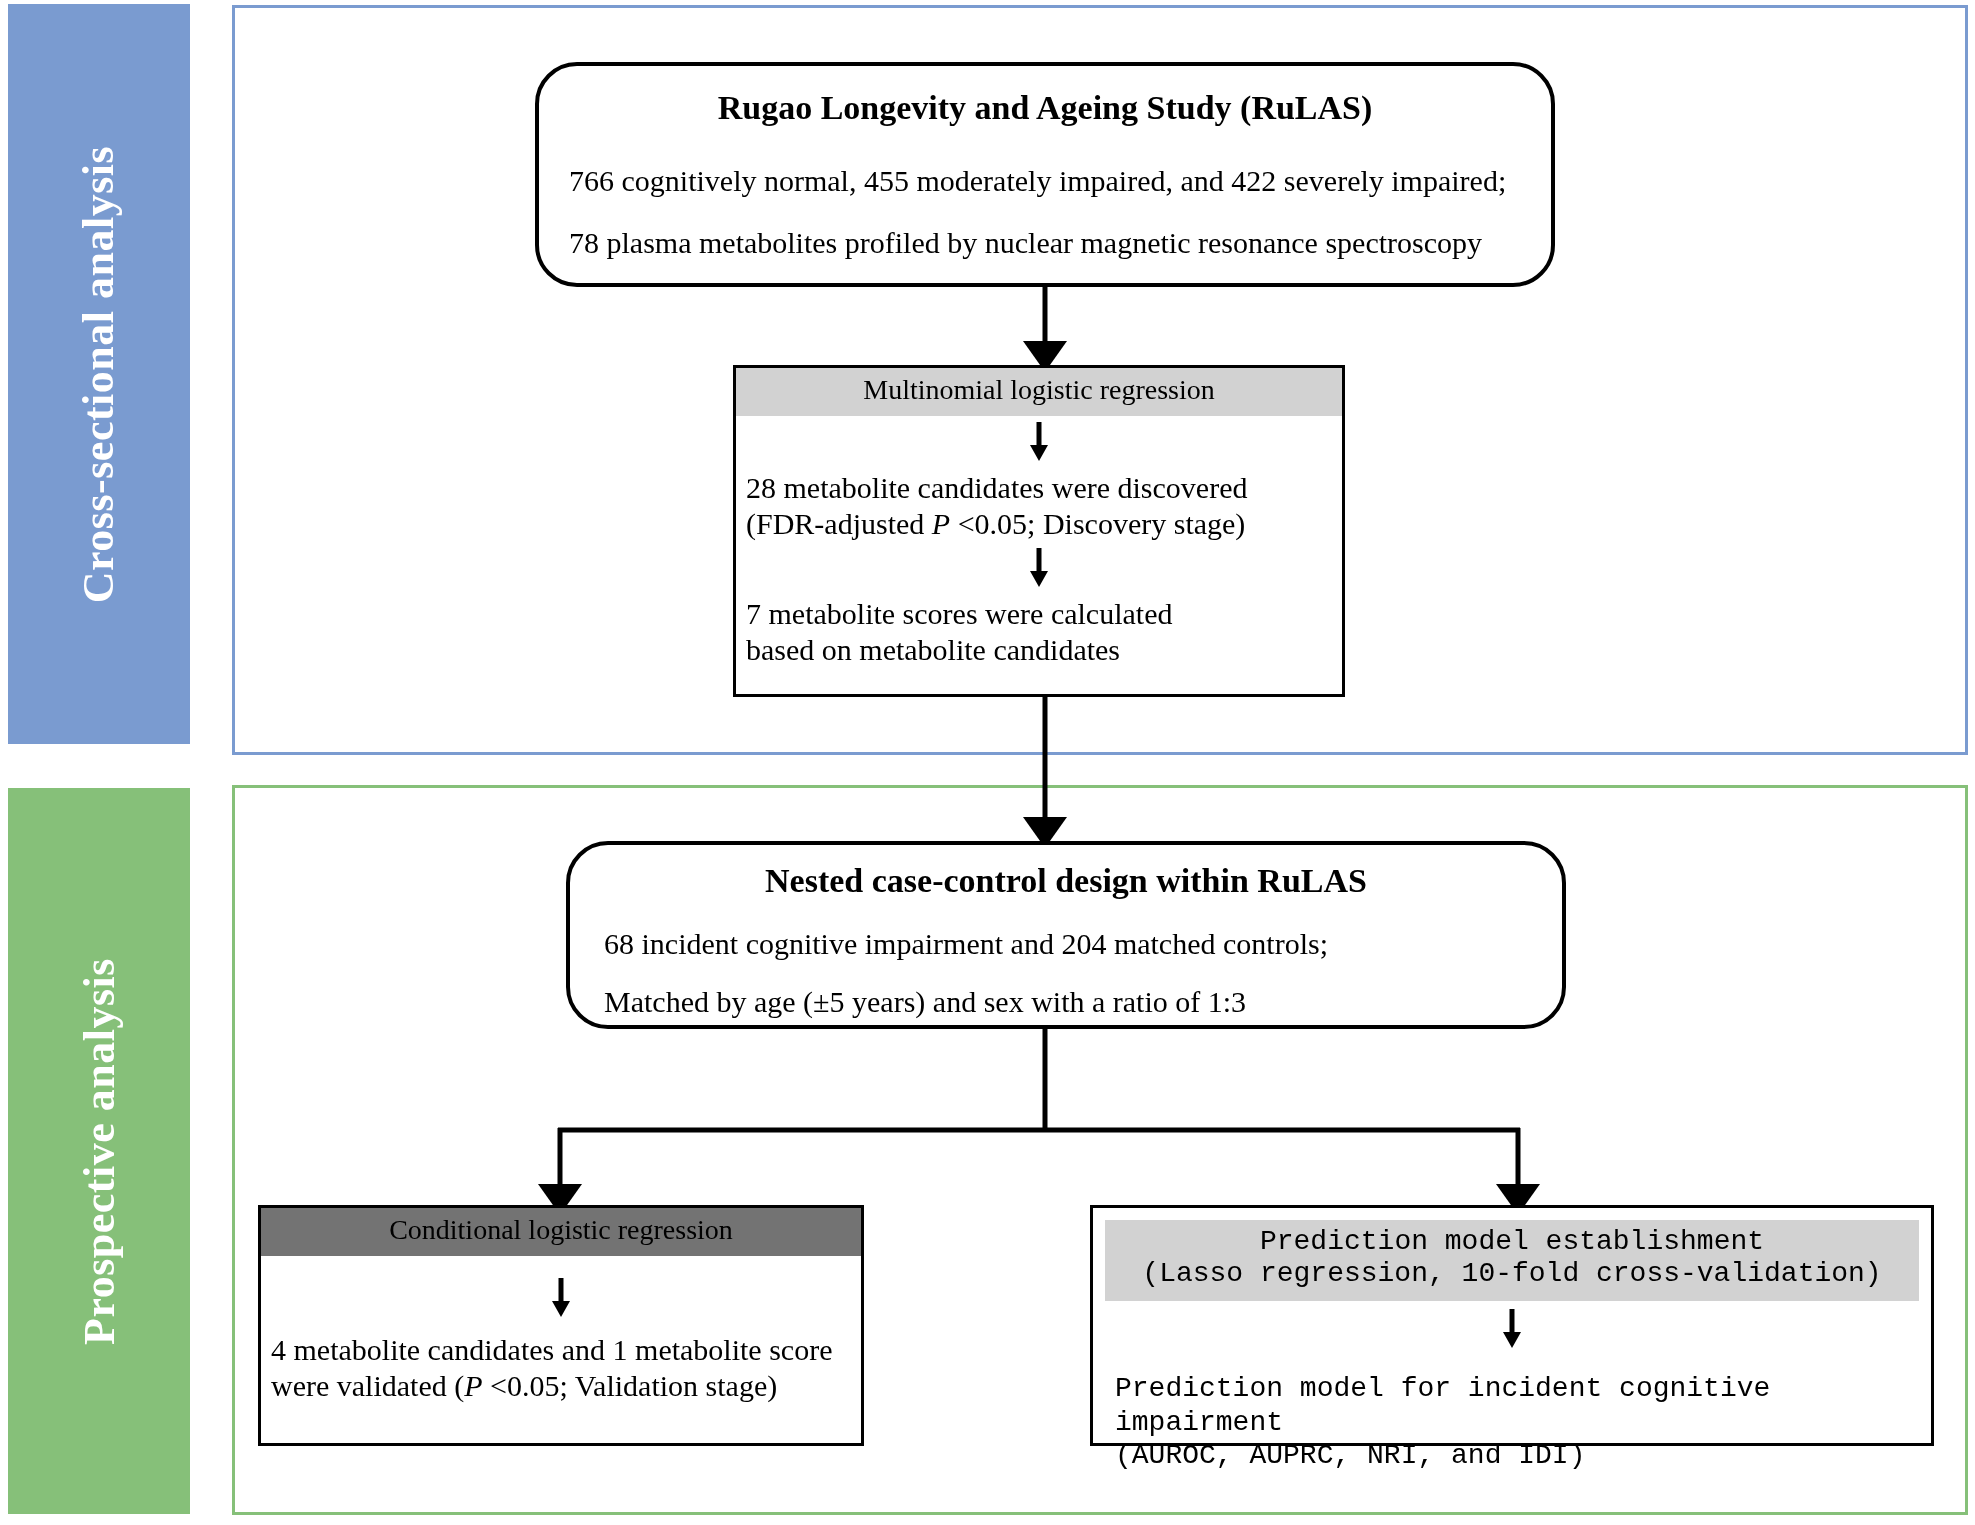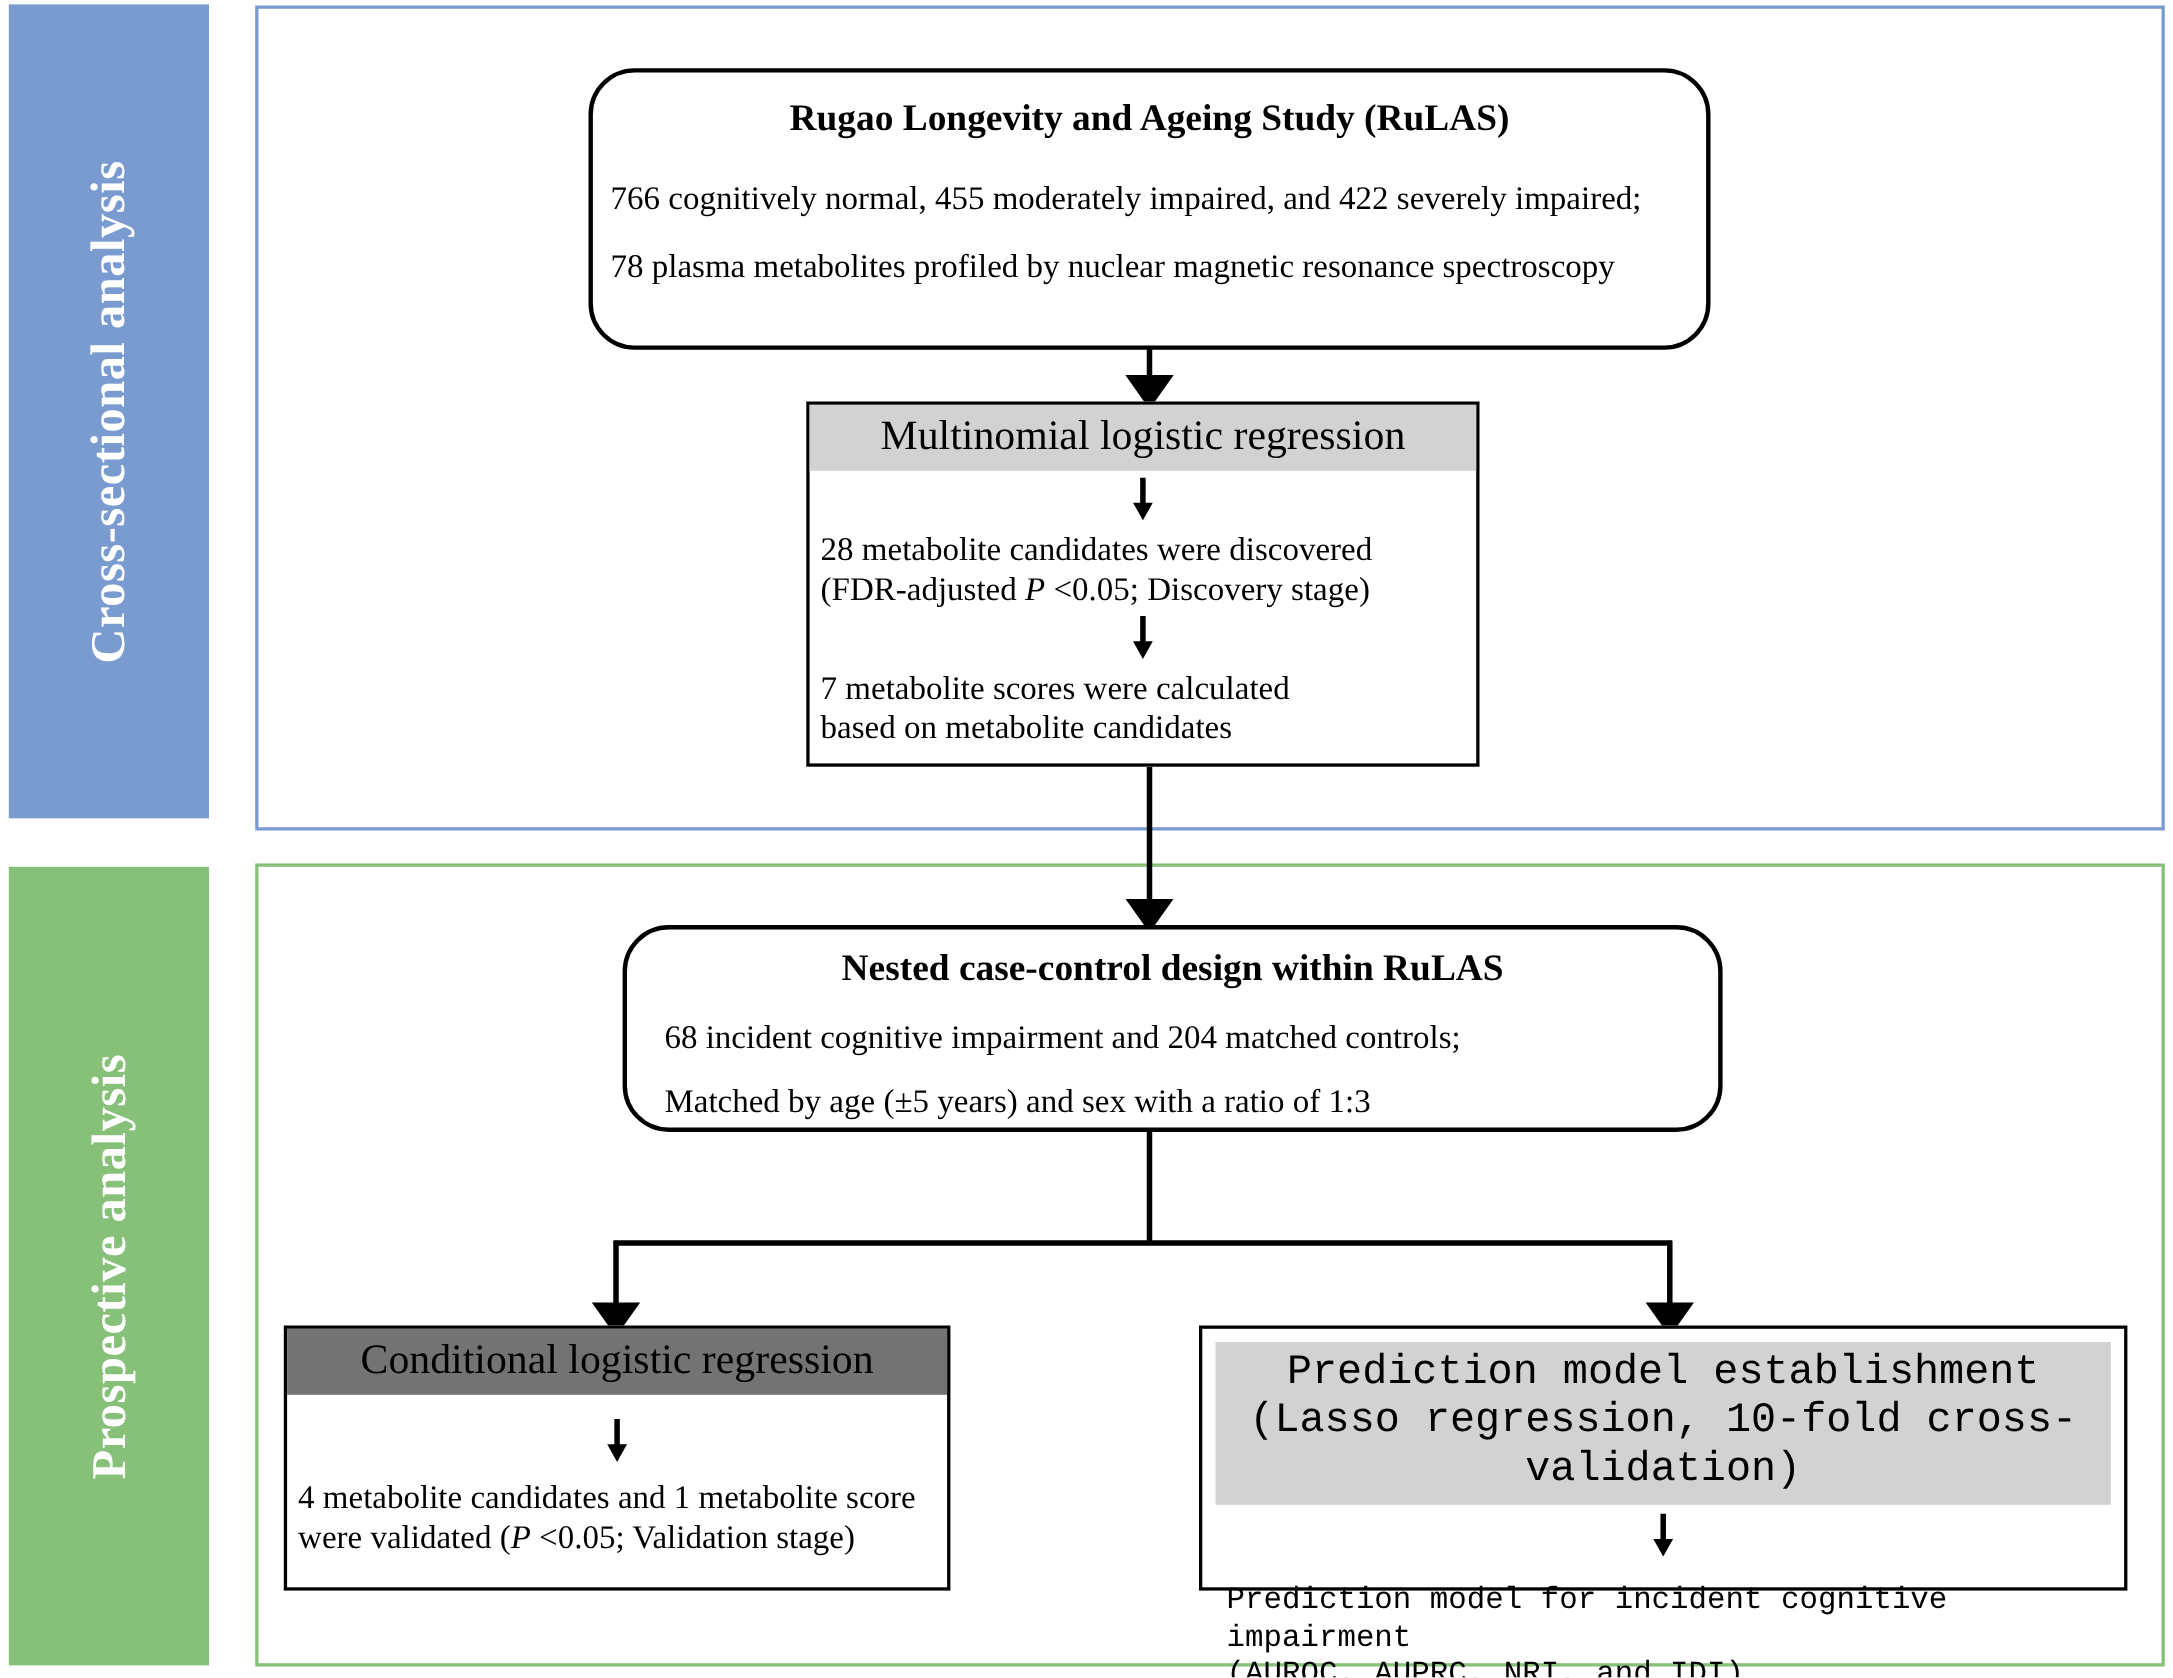--- a/index.html
+++ b/index.html
@@ -85,21 +85,21 @@
     color: #000000;
   }
   .node-line {
     font-size: 30px;
     line-height: 1.2;
     color: #000000;
   }
   .gray-header {
     background: #d2d2d2;
     text-align: center;
-    font-size: 38px;
+    font-size: 28px;
     line-height: 1.16;
     color: #000000;
     padding: 6px 8px 10px 8px;
     box-sizing: border-box;
   }
   .body-area {
     padding: 0 10px;
     box-sizing: border-box;
   }
   .ital { font-style: italic; }
@@ -149,21 +149,21 @@
     <line x1="1045" y1="697" x2="1045" y2="833" stroke="#000000" stroke-width="5" marker-end="url(#ahead)"></line>
 
     <line x1="1045" y1="1028" x2="1045" y2="1130" stroke="#000000" stroke-width="5"></line>
     <line x1="558" y1="1130" x2="1520" y2="1130" stroke="#000000" stroke-width="5"></line>
 
     <line x1="560" y1="1128" x2="560" y2="1200" stroke="#000000" stroke-width="5" marker-end="url(#ahead)"></line>
 
     <line x1="1518" y1="1128" x2="1518" y2="1200" stroke="#000000" stroke-width="5" marker-end="url(#ahead)"></line>
   </svg>
 
-  <div class="node rounded" style="left:535px; top:62px; width:1020px; height:256px; padding:22px 16px;">
+  <div class="node rounded" style="left:535px; top:62px; width:1020px; height:225px; padding:22px 30px;">
     <div class="node-title">Rugao Longevity and Ageing Study (RuLAS)</div>
     <div class="node-line" style="margin-top:36px;">766 cognitively normal, 455 moderately impaired, and 422 severely impaired;</div>
     <div class="node-line" style="margin-top:26px;">78 plasma metabolites profiled by nuclear magnetic resonance spectroscopy</div>
   </div>
 
   <div class="node" style="left:733px; top:365px; width:612px; height:332px; padding:0;">
     <div class="gray-header" style="background: rgb(210, 210, 210);">Multinomial logistic regression</div>
 
     <div class="body-area">
       <span class="inner-arrow">

